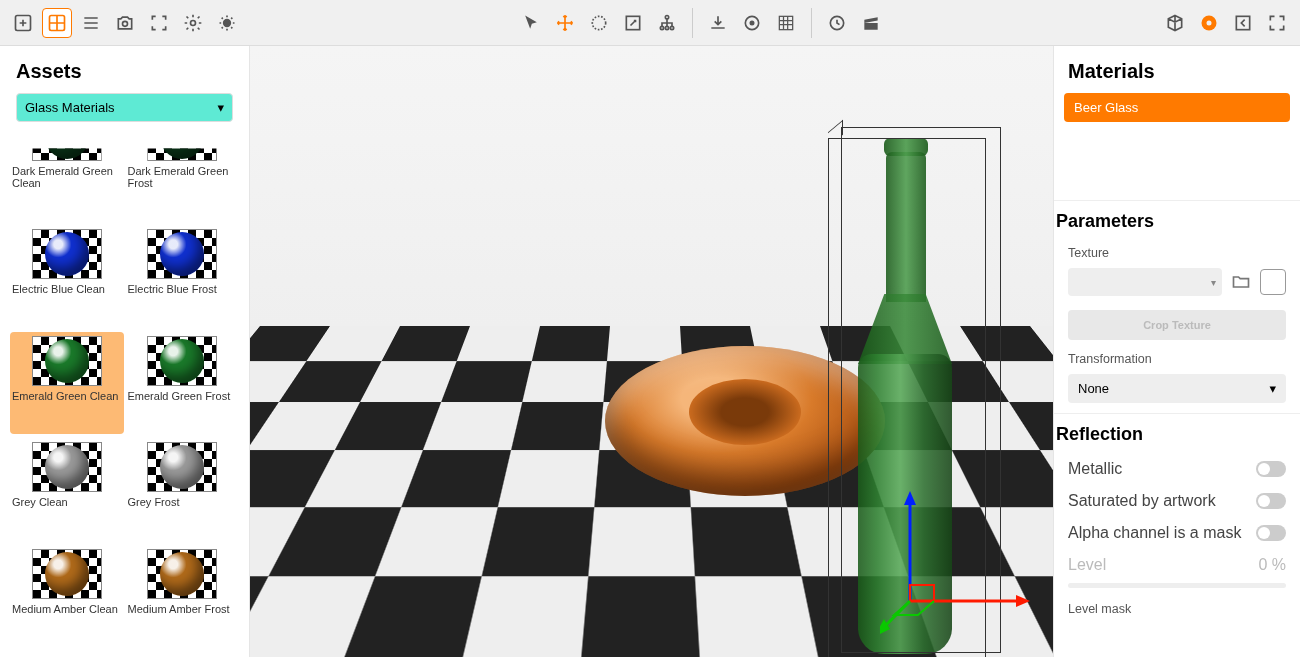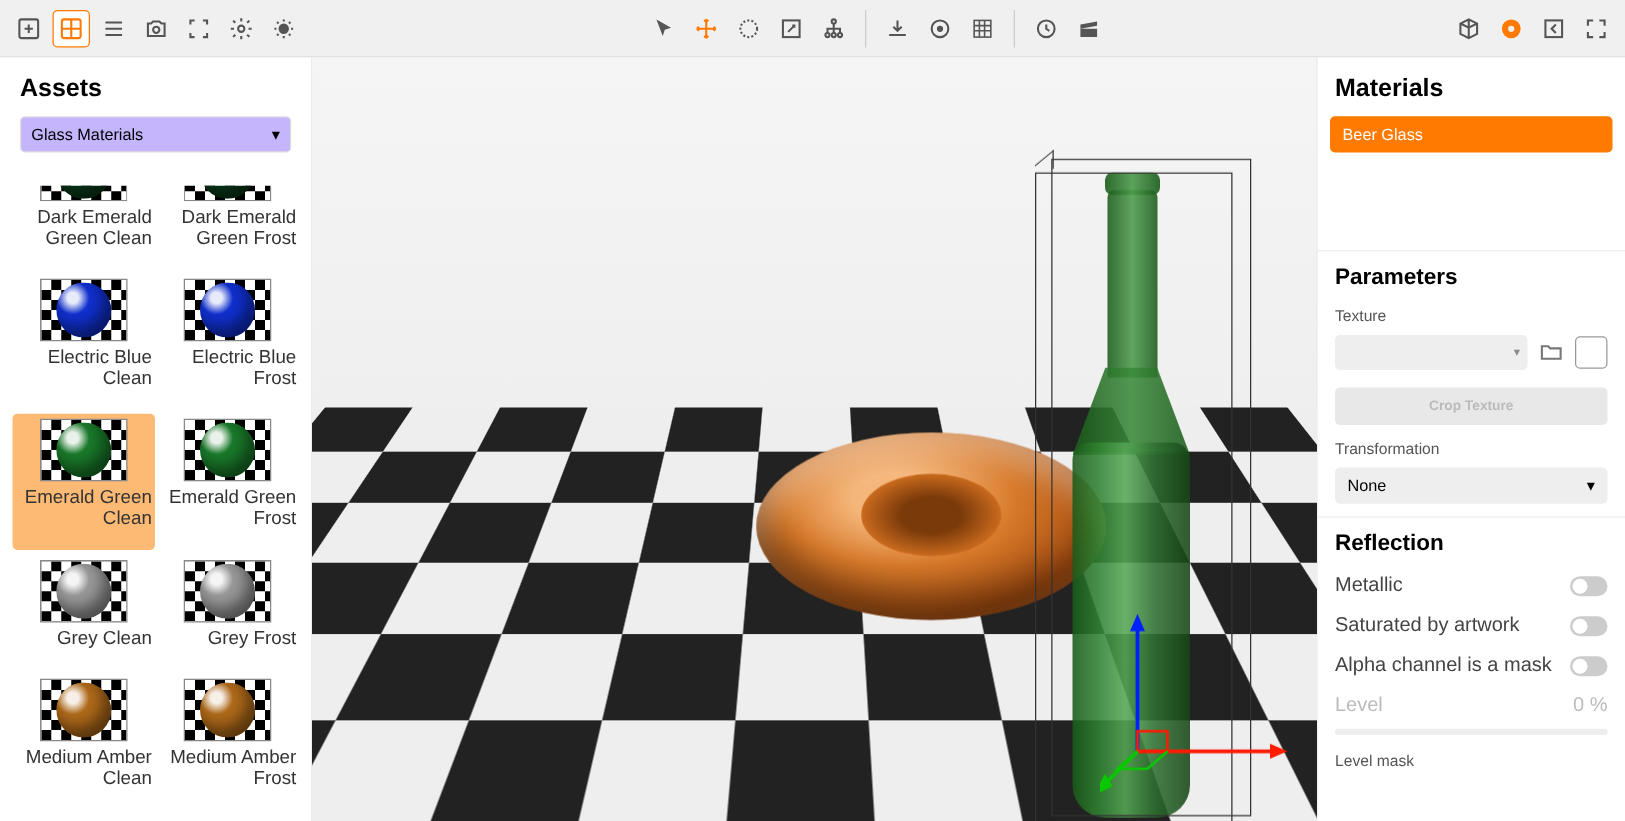--- a/index.html
+++ b/index.html
@@ -7,23 +7,23 @@
 .toolbar { height: 46px; background: #f0f0f0; border-bottom: 1px solid #ddd; display: flex; align-items: center; padding: 0 8px; gap: 4px; }
 .tb-group { display: flex; gap: 4px; align-items: center; }
 .tb-sep { width: 1px; height: 30px; background: #ccc; margin: 0 6px; }
 .tb-btn { width: 30px; height: 30px; border-radius: 4px; display: flex; align-items: center; justify-content: center; cursor: pointer; color: #555; }
 .tb-btn.active { color: #ff7a00; }
 .tb-btn.grid-active { background: #fff; border: 1px solid #ff7a00; color: #ff7a00; }
 .tb-spacer { flex: 1; }
 .main { flex: 1; display: flex; min-height: 0; }
 .left-panel { width: 250px; background: #fff; border-right: 1px solid #e5e5e5; display: flex; flex-direction: column; padding: 10px 6px; }
 .left-panel h2 { font-size: 20px; font-weight: 700; padding: 4px 10px 10px; }
-.assets-dd { margin: 0 10px 10px; background: #c4b5fd; border: 1px solid #ddd; border-radius: 4px; padding: 6px 8px; font-size: 13px; display: flex; justify-content: space-between; align-items: center; cursor: pointer; }
+.assets-dd { margin: 0 10px 10px; background: #5eead4; border: 1px solid #ddd; border-radius: 4px; padding: 6px 8px; font-size: 13px; display: flex; justify-content: space-between; align-items: center; cursor: pointer; }
 .assets-grid { flex: 1; overflow-y: auto; display: grid; grid-template-columns: 1fr 1fr; gap: 4px 2px; padding: 0 4px; }
-.asset-item { text-align: right; font-size: 15px; color: #333; padding: 4px 2px 8px; border-radius: 4px; cursor: pointer; }
+.asset-item { text-align: left; font-size: 11px; color: #333; padding: 4px 2px 8px; border-radius: 4px; cursor: pointer; }
 .asset-item.selected { background: #fdba74; }
 .asset-thumb { width: 70px; height: 50px; margin: 0 auto 4px; position: relative; background:
   repeating-conic-gradient(#000 0% 25%, #fff 0% 50%) 0 0/16px 16px; border: 1px solid #888; overflow: hidden; }
 .asset-thumb::after { content: ""; position: absolute; left: 50%; top: 50%; width: 44px; height: 44px; transform: translate(-50%,-50%); border-radius: 50%; background: radial-gradient(circle at 30% 28%, rgba(255,255,255,.9) 0 10%, transparent 30%), var(--ball, #888); box-shadow: inset -6px -8px 12px rgba(0,0,0,.5); }
 .asset-thumb.half { clip-path: inset(50% 0 0 0); height: 25px; margin-top: 0; }
 .asset-thumb.half::after { top: 0; }
 .viewport { flex: 1; background: linear-gradient(#f5f5f5, #e8e8e8); position: relative; overflow: hidden; }
 .floor { position: absolute; left: -200px; right: -200px; top: 280px; bottom: -200px; background:
   repeating-conic-gradient(#222 0% 25%, #eee 0% 50%) 0 0/140px 140px; transform: perspective(900px) rotateX(62deg); transform-origin: top center; filter: blur(.3px); }
 .torus { position: absolute; left: 355px; top: 300px; width: 280px; height: 150px; }
@@ -35,21 +35,21 @@
 .bottle .neck { position: absolute; left: 46px; bottom: 352px; width: 40px; height: 150px; background: linear-gradient(90deg,#1a5a1a,#4a9a4a,#1a5a1a); border-radius: 6px 6px 0 0; opacity: .88; }
 .bottle .cap { position: absolute; left: 44px; bottom: 498px; width: 44px; height: 18px; border-radius: 6px; background: linear-gradient(90deg,#1a5a1a,#4a9a4a,#1a5a1a); opacity: .9; }
 .bbox { position: absolute; left: 578px; top: 92px; width: 158px; height: 524px; border: 1px solid #333; }
 .bbox::before { content:""; position:absolute; left: 12px; top: -12px; width: 158px; height: 524px; border: 1px solid #333; }
 .bbox::after { content:""; position:absolute; border-top:1px solid #333; border-right:1px solid #333; width: 14px; height: 14px; left: -1px; top: -13px; transform: skewY(-40deg); }
 .gizmo { position: absolute; left: 630px; top: 445px; width: 150px; height: 160px; pointer-events: none; }
 .right-panel { width: 247px; background: #fff; border-left: 1px solid #e5e5e5; display: flex; flex-direction: column; padding: 10px 0 0; overflow-y: auto; }
 .right-panel h2 { font-size: 20px; font-weight: 700; padding: 4px 14px 10px; }
 .mat-item { margin: 0 10px 8px; background: #ff7a00; color: #fff; border-radius: 4px; padding: 7px 10px; font-size: 13px; cursor: pointer; }
 .section-gap { height: 70px; }
-.right-panel h3 { font-size: 18px; font-weight: 700; padding: 10px 14px 8px; border-top: 1px solid #eee; }
+.right-panel h3 { font-size: 18px; font-weight: 700; padding: 10px 2px 8px; border-top: 1px solid #eee; }
 .field-label { font-size: 12.5px; color: #555; padding: 6px 14px 4px; }
 .tex-row { display: flex; gap: 6px; padding: 4px 14px; align-items: center; }
 .tex-dd { flex: 1; height: 28px; background: #eee; border-radius: 4px; display: flex; align-items: center; justify-content: flex-end; padding: 0 6px; color: #888; font-size: 10px; cursor: pointer; }
 .tex-folder { width: 26px; height: 28px; display: flex; align-items: center; justify-content: center; color: #777; cursor: pointer; }
 .tex-swatch { width: 26px; height: 26px; border: 1.5px solid #999; border-radius: 4px; cursor: pointer; }
 .crop-btn { margin: 10px 14px 6px; background: #e8e8e8; color: #bbb; border-radius: 4px; padding: 9px 12px; text-align: center; font-size: 11px; font-weight: 600; cursor: default; }
 .select-row { margin: 4px 14px 10px; background: #eee; border-radius: 4px; padding: 7px 10px; font-size: 13px; display: flex; justify-content: space-between; align-items: flex-start; cursor: pointer; }
 .toggle-row { display: flex; justify-content: space-between; align-items: center; padding: 7px 14px; font-size: 16px; color: #444; }
 .toggle-row.disabled { color: #bbb; }
 .toggle { width: 30px; height: 16px; border-radius: 8px; background: #ccc; position: relative; cursor: pointer; }

